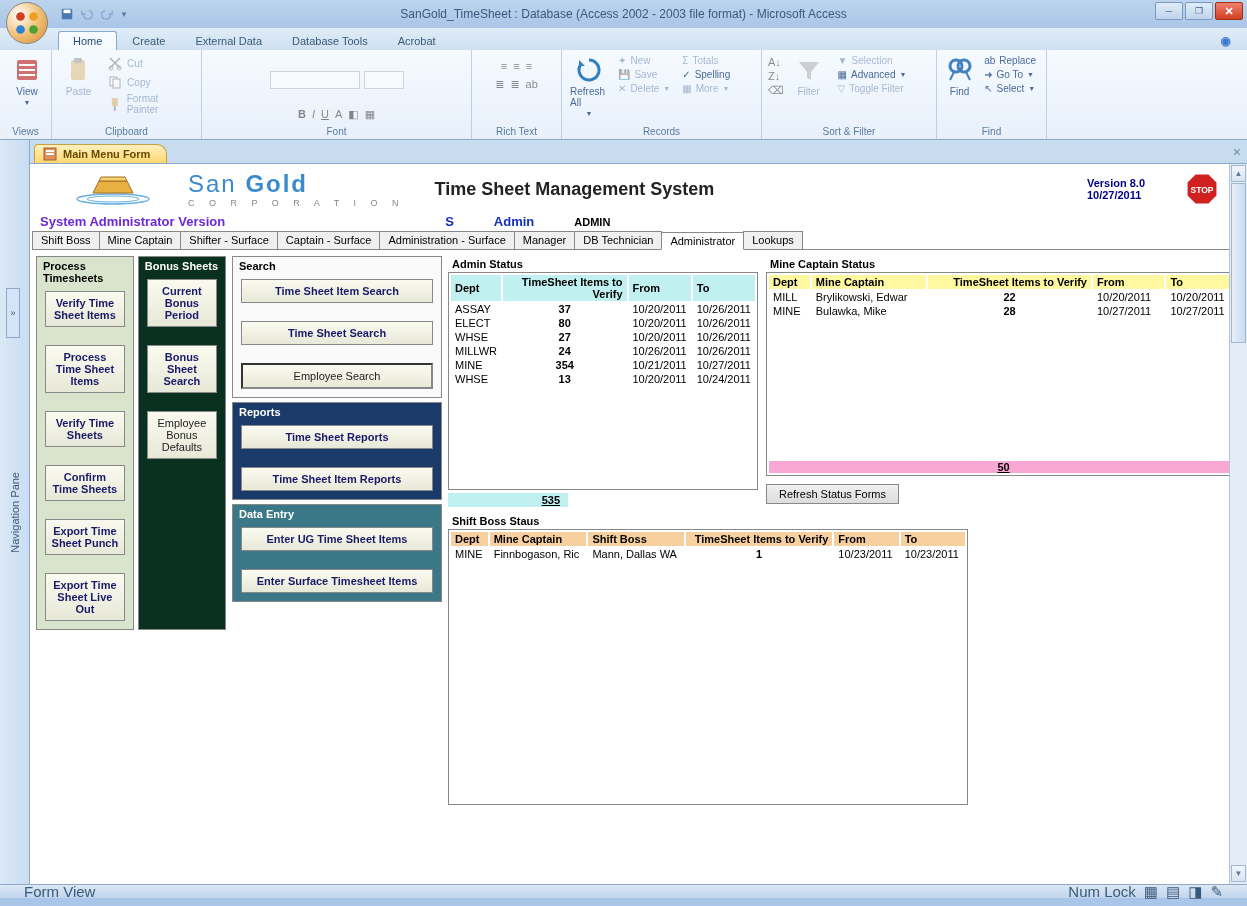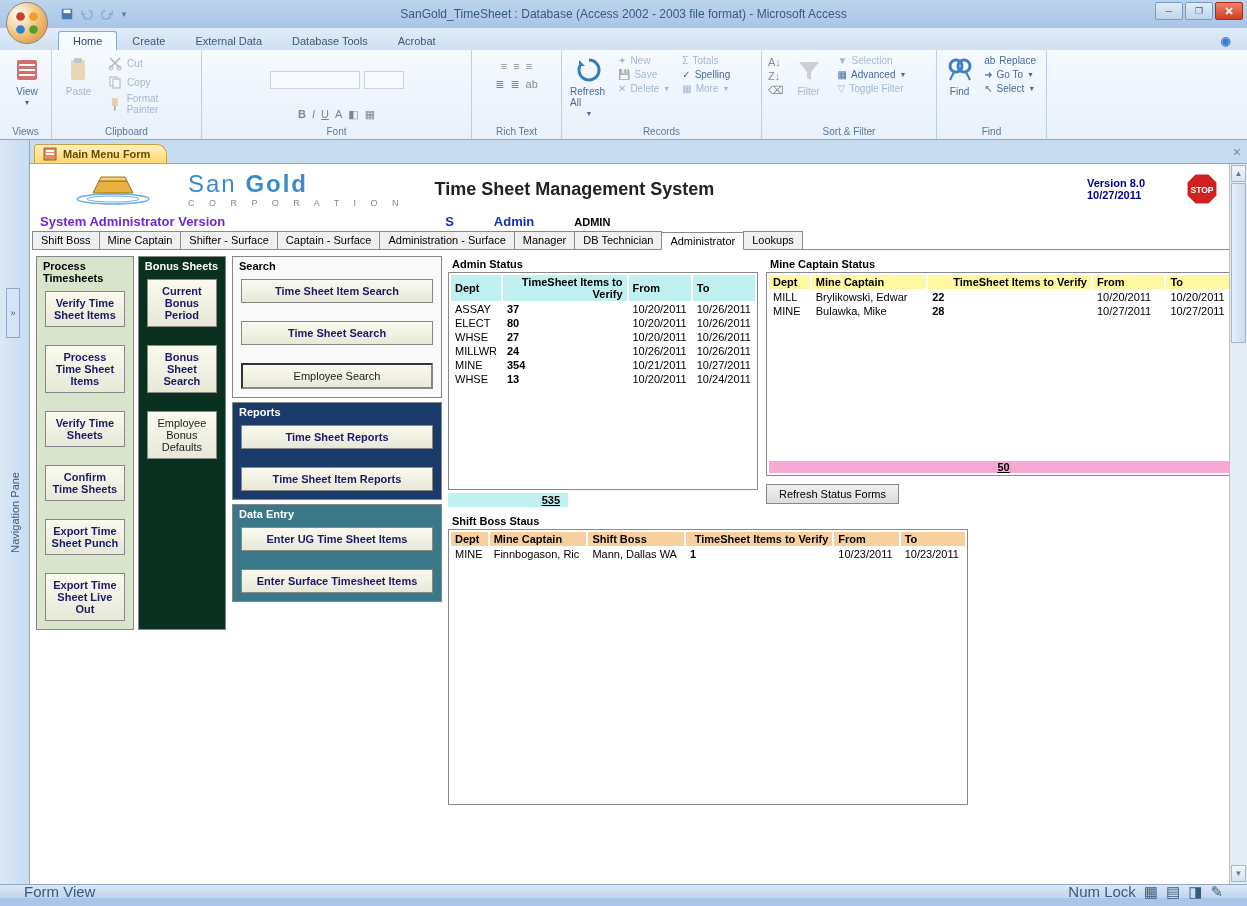--- a/index.html
+++ b/index.html
@@ -65,21 +65,21 @@
 .groupbox.dark .gtitle,.groupbox.teal .gtitle,.groupbox.navy .gtitle{color:#fff}
 .groupbox .gbody{padding:4px 8px 8px 8px;display:flex;flex-direction:column;gap:18px}
 .abtn{background:linear-gradient(#fafaf0,#e8e8d8);border:1px solid #888;padding:5px 4px;font-size:11px;font-weight:bold;color:#1a1a6a;text-align:center;cursor:default}
 .abtn.plain{font-weight:normal;color:#222}
 .sect-title{font-weight:bold;font-size:11px;padding:2px 4px;color:#000}
 .tbl{border:1px solid #888;background:#fff;font-size:11px;width:100%}
 .tbl th{background:#c0f0f0;font-weight:bold;text-align:left;padding:1px 4px;border:0}
 .tbl.cap th{background:#fff8a0}
 .tbl.shift th{background:#f8d0a0}
 .tbl td{padding:0 4px}
-.tbl .num{text-align:left;font-weight:bold}
+.tbl .num{text-align:center;font-weight:bold}
 .total-cy{background:#c0f0f0;font-weight:bold;text-decoration:underline;text-align:right;padding:1px 8px;display:inline-block;min-width:120px}
 .total-yl{background:#f9a8d4;font-weight:bold;text-decoration:underline;text-align:center;padding:1px 8px}
 .refresh-btn{background:linear-gradient(#f0f0f0,#dcdcdc);border:1px solid #888;padding:3px 12px;font-size:11px}
 .statusbar{height:14px;background:linear-gradient(#dce8f6,#c0d4ec);border-top:1px solid #90a8c8;display:flex;align-items:center;padding:0 24px;font-size:15px;color:#3a5a7a}
 .statusbar .right{margin-left:auto;display:flex;gap:8px;align-items:center}
 .scrollbar-v{width:18px;background:#e4ecf6;border-left:1px solid #b0c4da;position:absolute;right:0;top:0;bottom:0}
 .sbtn{height:17px;background:linear-gradient(#f0f6fc,#d8e4f2);border:1px solid #a0b8d0;margin:1px;display:flex;align-items:center;justify-content:center;font-size:8px;color:#5a7aa0}
 .sthumb{background:linear-gradient(90deg,#e8f0fa,#c8dcf0);border:1px solid #a0b8d0;margin:0 1px;height:160px}
 svg{display:block}
 </style>

